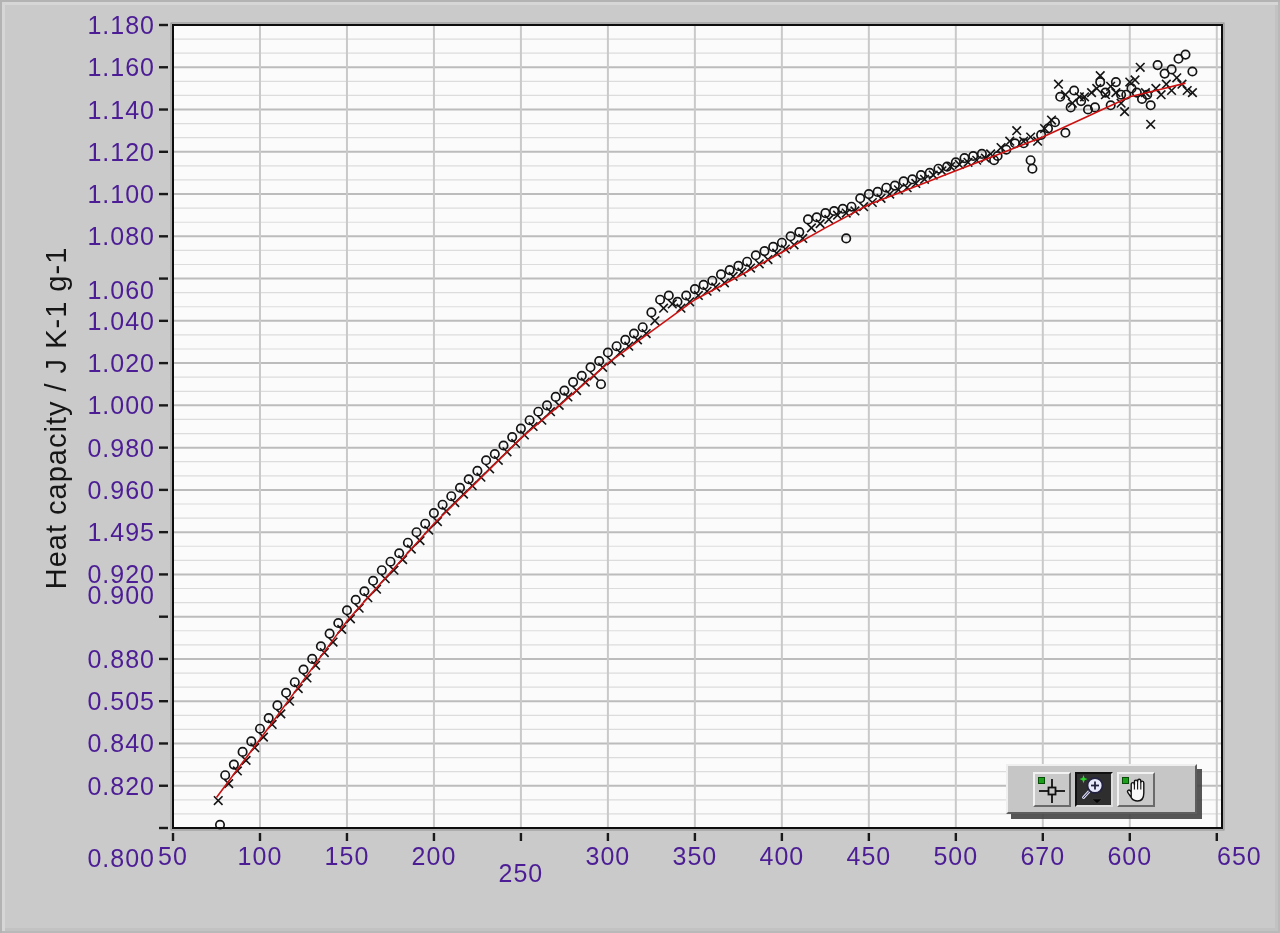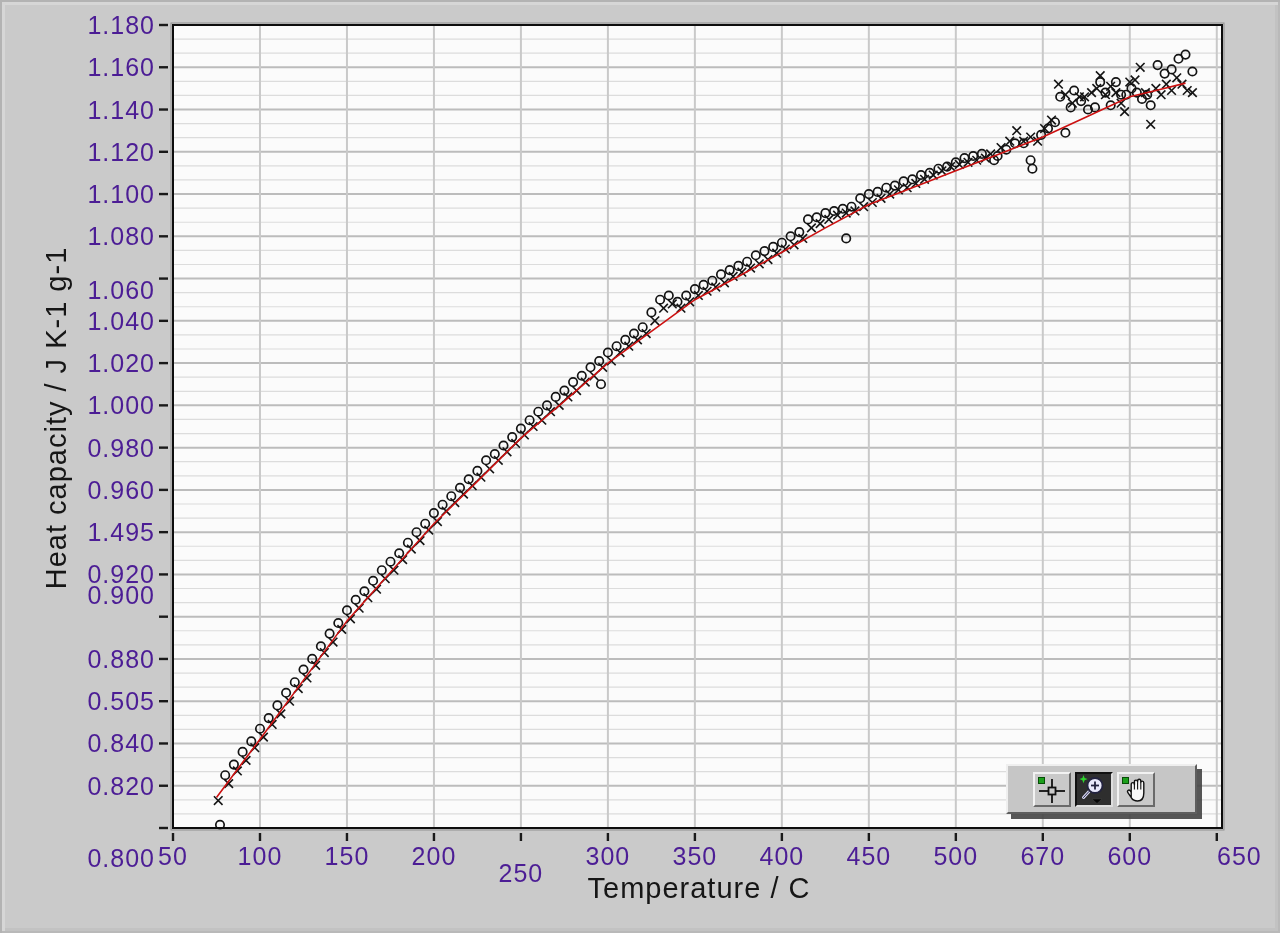--- a/index.html
+++ b/index.html
@@ -562,21 +562,20 @@
       <div class="tick-label xtick" style="left: 649.891px; top: 842px;">350</div>
       <div class="tick-label xtick" style="left: 736.872px; top: 842px;">400</div>
       <div class="tick-label xtick" style="left: 823.854px; top: 842px;">450</div>
       <div class="tick-label xtick" style="left: 910.836px; top: 842px;">500</div>
       <div class="tick-label xtick" style="left: 997.818px; top: 842px;">670</div>
       <div class="tick-label xtick" style="left: 1084.8px; top: 842px;">600</div>
       <div class="tick-label xtick" style="left: 1171.78px; top: 842px; text-align: right;">650</div>
     </div>
 
   <div class="axis-title" id="yTitle">Heat capacity / J K-1 g-1</div>
-  <div class="axis-title" id="xTitle">Temperature / C</div>
 
   <div class="palette">
 
     <button class="tool-btn" id="btnCursor">
       <span class="led"></span>
       <svg width="34" height="31" viewBox="0 0 34 31">
         <line x1="4" y1="17" x2="30" y2="17" stroke="#111" stroke-width="1.8"></line>
         <line x1="17" y1="5" x2="17" y2="29" stroke="#111" stroke-width="1.8"></line>
         <rect x="13.5" y="13.5" width="7" height="7" fill="#c9c9c9" stroke="#111" stroke-width="1.8"></rect>
       </svg>

